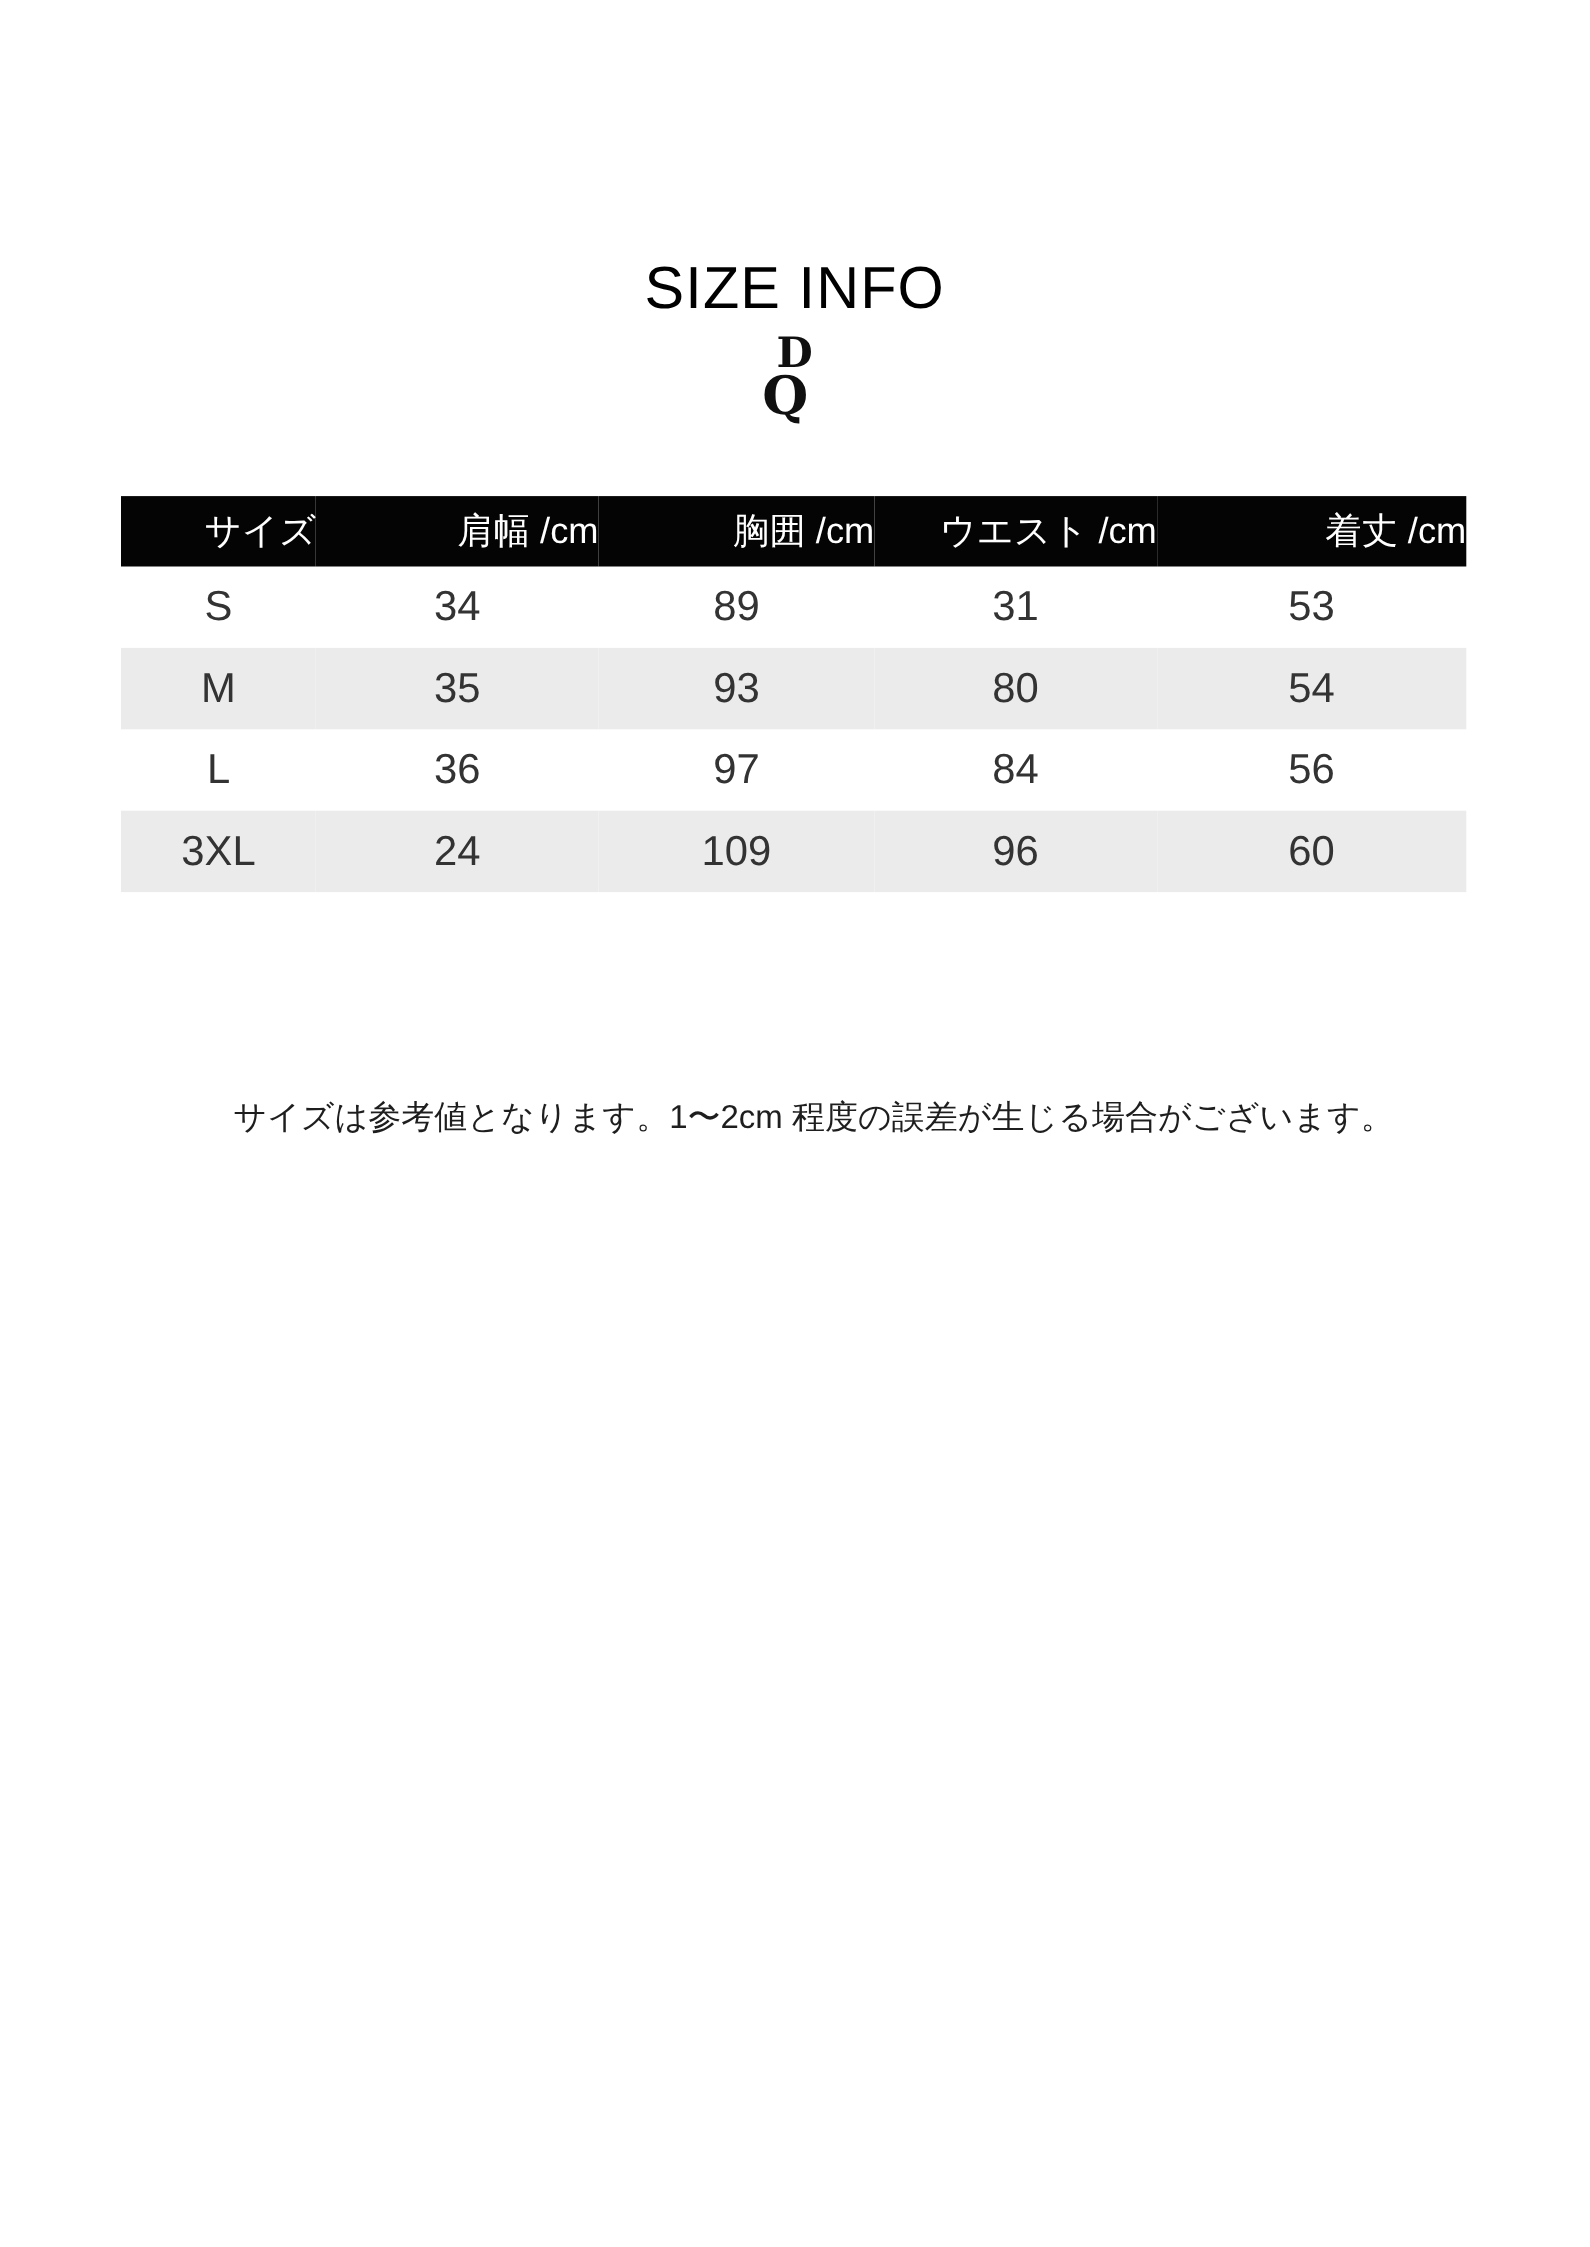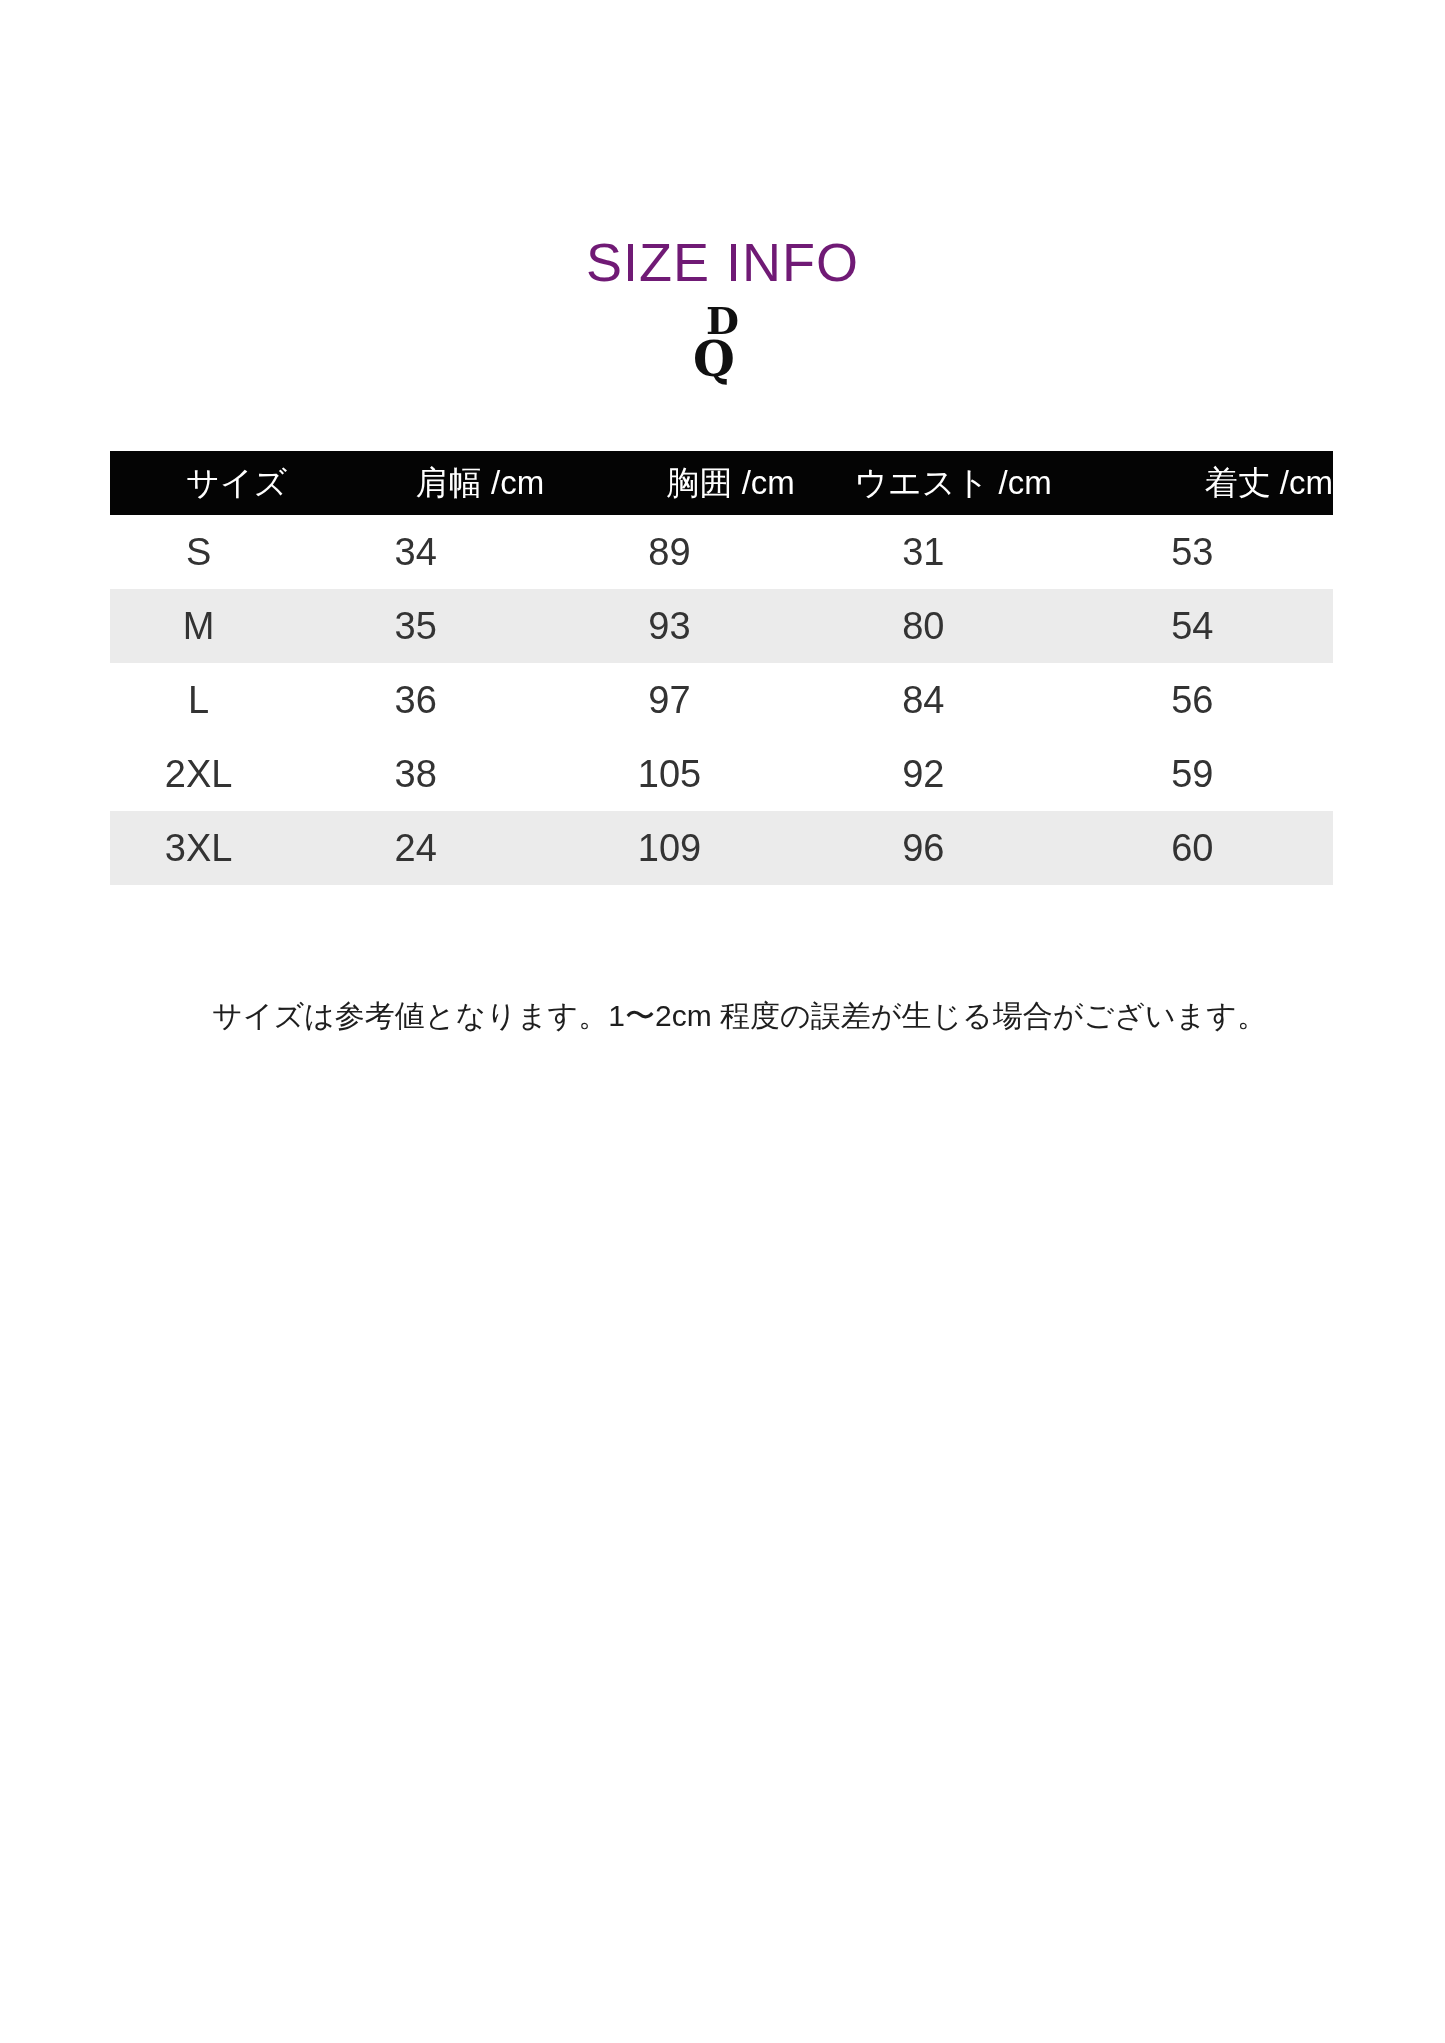--- a/index.html
+++ b/index.html
@@ -18,21 +18,21 @@
   .page-title {
     position: absolute;
     top: 232px;
     left: 0;
     width: 100%;
     text-align: center;
     font-size: 54px;
     line-height: 60px;
     font-weight: 400;
     letter-spacing: 1px;
-    color: #701a75;
+    color: #000000;
   }
   .brand-logo {
     position: absolute;
     top: 300px;
     left: 690px;
     width: 58px;
     height: 92px;
   }
   table.size-table {
     position: absolute;
@@ -117,27 +117,20 @@
         <td>80</td>
         <td>54</td>
       </tr>
       <tr>
         <td>L</td>
         <td>36</td>
         <td>97</td>
         <td>84</td>
         <td>56</td>
       </tr>
-      <tr>
-        <td>2XL</td>
-        <td>38</td>
-        <td>105</td>
-        <td>92</td>
-        <td>59</td>
-      </tr>
       <tr class="striped">
         <td>3XL</td>
         <td>24</td>
         <td>109</td>
         <td>96</td>
         <td>60</td>
       </tr>
     </tbody>
   </table>
 

